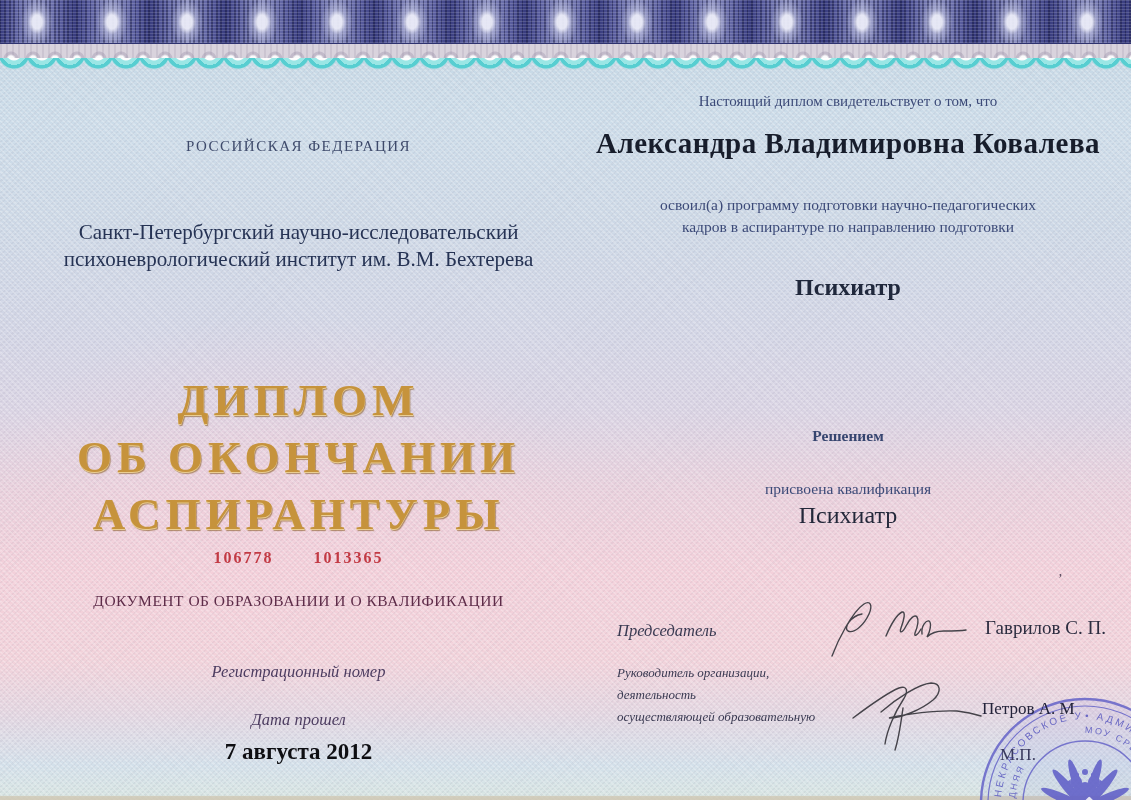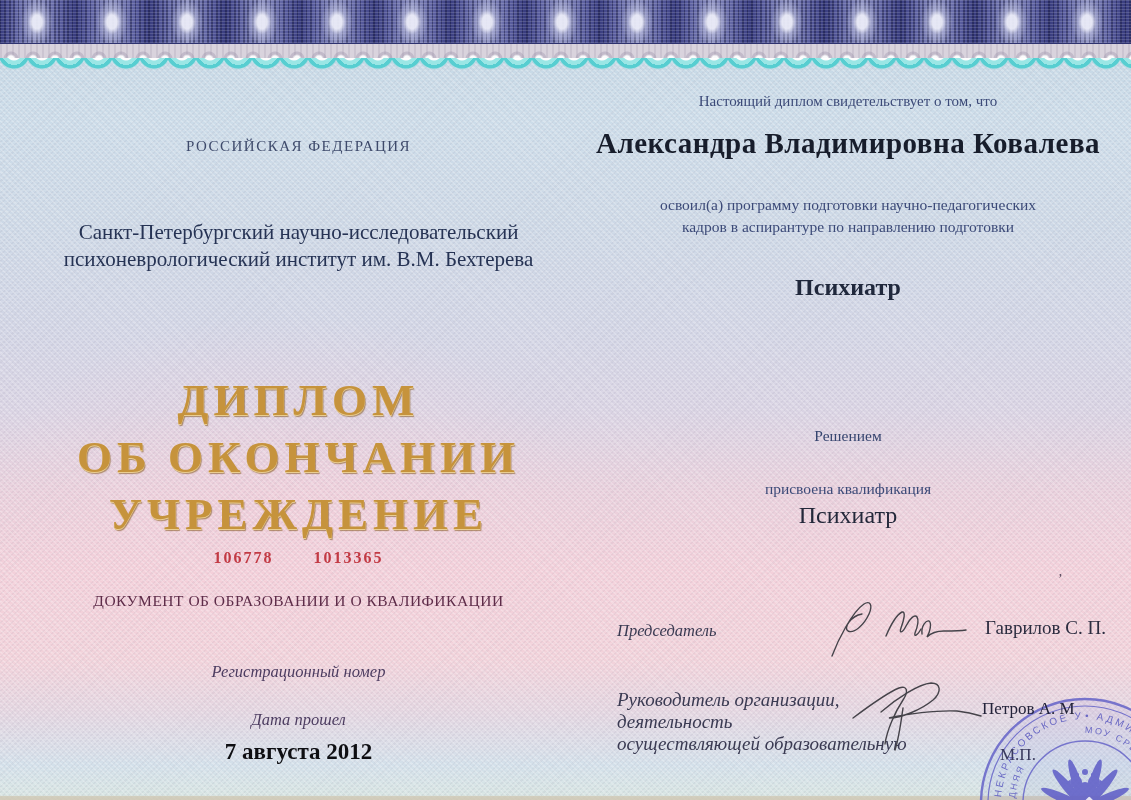--- a/index.html
+++ b/index.html
@@ -66,27 +66,27 @@
   .reg-label { top:662px; font-style:italic; font-size:16.5px; color:#4c3c60; }
   .reg-num { top:683px; font-size:23px; font-weight:bold; color:#0e0e12; }
   .date-label { top:710px; font-style:italic; font-size:16.5px; color:#4c3c60; }
   .issue-date { top:739px; font-size:23px; font-weight:bold; color:#0e0e12; }
 
   .intro { top:93px; font-size:15px; color:#3c4a78; }
   .holder-name { top:127px; font-size:29px; font-weight:bold; color:#171d2b; letter-spacing:.5px; }
   .program { top:194px; font-size:15.5px; line-height:22px; color:#3c4a78; }
   .specialty { top:274px; font-size:24px; font-weight:bold; color:#20283c; }
   .passed { top:354px; font-size:15.5px; color:#3c4a78; }
-  .decision { top:427px; font-size:15.5px; color:#36456f; }
+  .decision { top:427px; font-size:15.5px; color:#36456f;font-weight:bold; }
   .qual-label { top:480px; font-size:15.5px; color:#3c4a78; }
   .qualification { top:502px; font-size:24px; color:#23283a; }
 
   .chairman-label { left:617px; top:621px; font-style:italic; font-size:16.5px; color:#3a3a52; }
   .chairman-name { left:985px; top:617px; font-size:19px; color:#2d2d40; }
-  .head-label { left:617px; top:689px; font-style:italic; font-size:19px; line-height:22px; color:#3a3a52; text-align:left; }
+  .head-label { left:617px; top:662px; font-style:italic; font-size:13px; line-height:22px; color:#3a3a52; text-align:left; }
   .head-name { left:982px; top:699px; font-size:17px; color:#23233a; z-index:6; }
   .mp { left:1000px; top:745px; font-size:17px; color:#3a3a5e; z-index:6; }
   .stray-mark { left:1058px; top:572px; font-size:14px; color:#55455a; }
 
   .sig { position:absolute; z-index:4; }
   .sig path { fill:none; stroke:#45434a; stroke-width:1.4; stroke-linecap:round; }
   .sig-chairman { left:818px; top:590px; }
   .sig-head { left:845px; top:678px; }
 
   .seal-svg { position:absolute; left:968px; top:686px; z-index:5; opacity:.88; }
@@ -108,21 +108,21 @@
     <div class="t center-l country">РОССИЙСКАЯ ФЕДЕРАЦИЯ</div>
 
     <div class="t center-l institution">
       <div>Санкт-Петербургский научно-исследовательский</div>
       <div>психоневрологический институт им. В.М. Бехтерева</div>
     </div>
 
     <div class="t center-l gold-title">
       <div>ДИПЛОМ</div>
       <div>ОБ ОКОНЧАНИИ</div>
-      <div>УЧРЕЖДЕНИЕ</div>
+      <div>АСПИРАНТУРЫ</div>
     </div>
 
     <div class="t center-l numbers">
       <span>106778</span><span class="gap"></span><span>1013365</span>
     </div>
 
     <div class="t center-l doctype">ДОКУМЕНТ ОБ ОБРАЗОВАНИИ И О КВАЛИФИКАЦИИ</div>
 
     <div class="t center-l reg-label">Регистрационный номер</div>
     <div class="t center-l date-label">Дата прошел</div>

